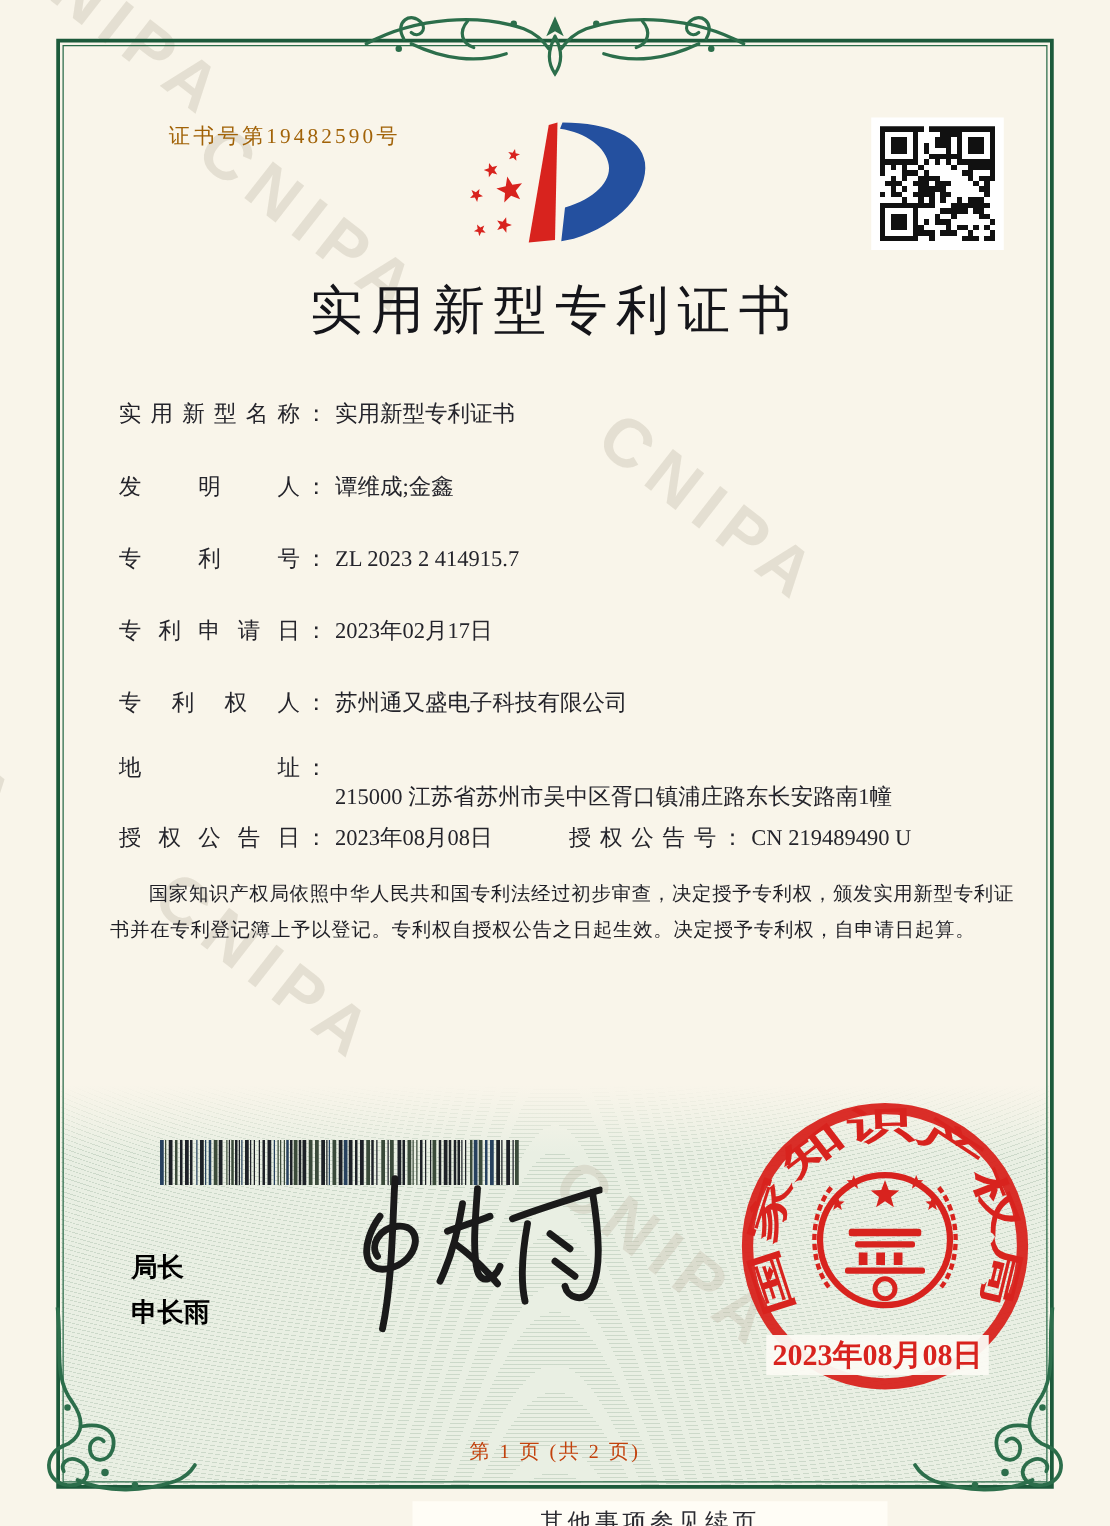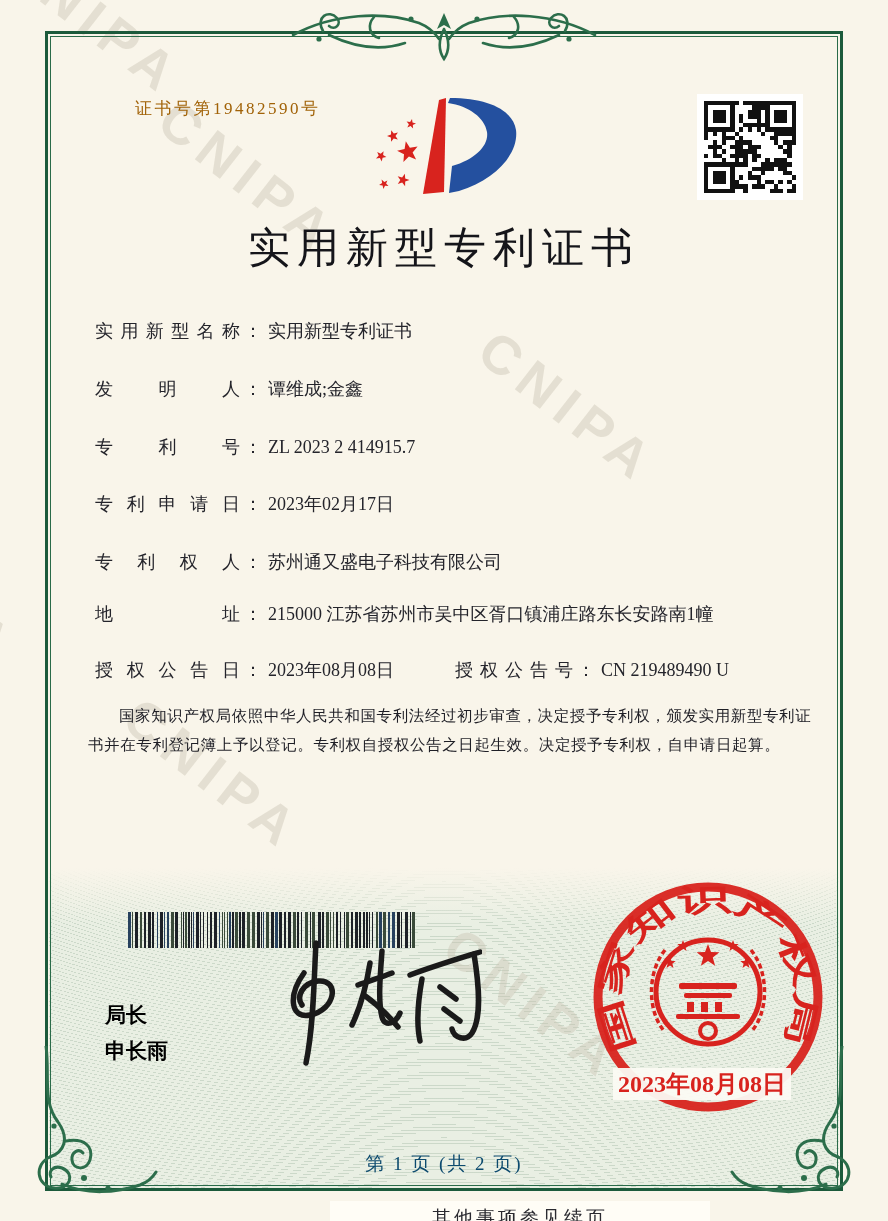--- a/index.html
+++ b/index.html
@@ -51,21 +51,21 @@
   .barcode{position:absolute;left:128px;top:912px;z-index:5;}
 
   .signer{position:absolute;left:105px;top:997px;z-index:5;
           font-family:"Liberation Sans","DejaVu Sans",sans-serif;
           font-weight:700;font-size:21px;color:#000000;line-height:36px;}
   .signature{position:absolute;left:252px;top:935px;z-index:5;}
 
   .seal{position:absolute;left:583px;top:880px;z-index:6;}
 
   .page-num{position:absolute;left:0;right:0;top:1151px;z-index:5;text-align:center;
-            font-size:19px;color:#0c4a6e;letter-spacing:2px;}
+            font-size:16px;color:#c2410c;letter-spacing:2px;}
 
   .next-page-strip{position:absolute;left:330px;top:1201px;width:380px;height:30px;z-index:5;
             background:#fffdf6;text-align:center;font-size:19px;color:#2a2a30;
             letter-spacing:3px;padding-top:4px;}
 </style>
 </head>
 <body>
 
 <div class="page">
 
@@ -430,21 +430,21 @@
       </span>
       <span class="fcolon">：</span>
       <span class="fvalue">苏州通又盛电子科技有限公司</span>
   </div>
   <div class="frow" style="top:601px;">
     <span class="flabel jchars">
         <span>地</span>
         <span>址</span>
       </span>
       <span class="fcolon">：</span>
-      <span class="fvalue" style="max-width:520px;">215000 江苏省苏州市吴中区胥口镇浦庄路东长安路南1幢</span>
+      <span class="fvalue" style="max-width:520px;margin-top:23px;">215000 江苏省苏州市吴中区胥口镇浦庄路东长安路南1幢</span>
   </div>
   <div class="frow" style="top:657px;width:740px;">
     <span class="flabel jchars">
         <span>授</span>
         <span>权</span>
         <span>公</span>
         <span>告</span>
         <span>日</span>
       </span>
       <span class="fcolon">：</span>

